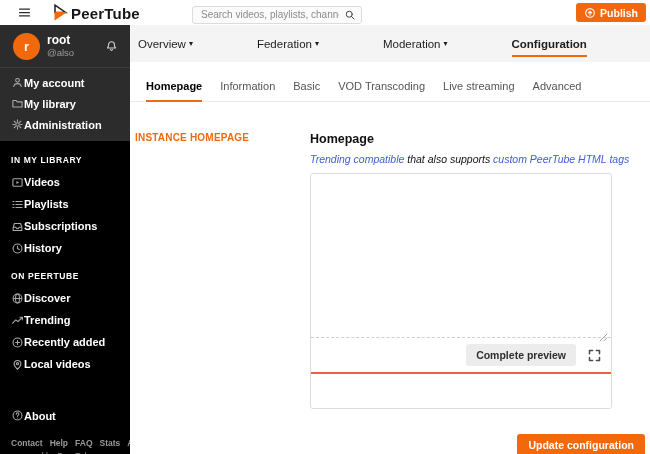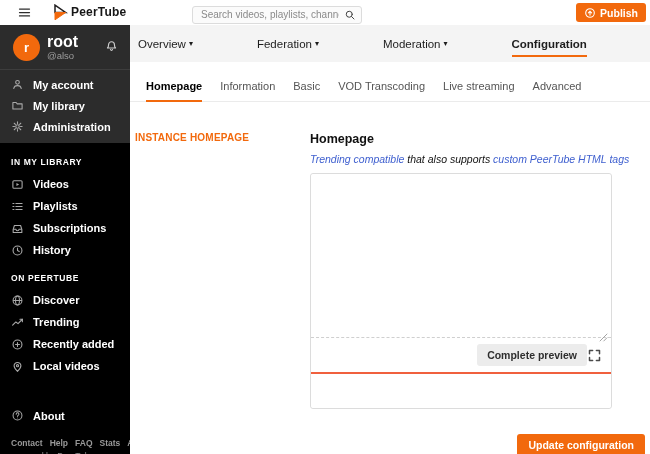--- a/index.html
+++ b/index.html
@@ -7,21 +7,21 @@
     width: 650px; height: 454px; overflow: hidden;
     font-family: "Liberation Sans", sans-serif;
     background: #fff; position: relative;
     -webkit-font-smoothing: antialiased;
   }
 
   
   .topbar { position: absolute; top: 0; left: 0; right: 0; height: 25px; background: #fff; z-index: 5; }
   .hamburger { position: absolute; left: 17px; top: 5px; width: 15px; height: 15px; cursor: pointer; color: #2d2d2d; }
   .logo { position: absolute; left: 52px; top: 4px; width: 16px; height: 17px; }
-  .brand { position: absolute; left: 71px; top: 5px; font-size: 12px; font-weight: 700; color: #161616; letter-spacing: 0.2px; }
+  .brand { position: absolute; left: 71px; top: 5px; font-size: 15px; font-weight: 700; color: #161616; letter-spacing: 0.2px; }
   .searchbox { position: absolute; left: 192px; top: 4px; width: 170px; height: 18px; }
   .searchbox input {
     width: 100%; height: 100%; border: 1px solid #dcdcdc; border-radius: 3px;
     background: #fbfbfb; font-size: 10px; color: #333; padding: 0 22px 0 8px;
     font-family: "Liberation Sans", sans-serif; outline: none;
   }
   .searchbox input::placeholder { color: #8a8a8a; }
   .search-ico { position: absolute; right: 6px; top: 3px; width: 12px; height: 12px; color: #444; cursor: pointer; }
   .publish-btn {
     position: absolute; right: 4px; top: 3px; height: 19px;
@@ -34,27 +34,27 @@
   
   .sidebar { position: absolute; top: 25px; left: 0; width: 130px; bottom: 0; background: #000; color: #fff; overflow: hidden; z-index: 4; }
   .user-section { background: #2c2c2c; padding-bottom: 6px; }
   .user-row { display: flex; align-items: center; padding: 8px 10px 7px 13px; position: relative; cursor: pointer; }
   .avatar {
     width: 27px; height: 27px; border-radius: 50%; background: #f2690d; color: #fff;
     display: flex; align-items: center; justify-content: center;
     font-size: 13px; font-weight: 700; flex: 0 0 27px;
   }
   .user-names { margin-left: 7px; line-height: 1.15; }
-  .user-name { font-size: 16px; font-weight: 700; color: #fff; }
+  .user-name { font-size: 12px; font-weight: 700; color: #fff; }
   .user-handle { font-size: 9.5px; color: #9e9e9e; }
   .bell { position: absolute; right: 11px; top: 13px; width: 15px; height: 15px; color: #cfcfcf; cursor: pointer; }
   .user-divider { border-top: 1px solid #3d3d3d; margin: 0 0 4px 0; }
 
   .sb-item {
-    display: flex; align-items: center; gap: 9px; height: 21px;
+    display: flex; align-items: center; gap: 0; height: 21px;
     padding-left: 11px; font-size: 11px; font-weight: 600; color: #fff; cursor: pointer;
     white-space: nowrap;
   }
   .sb-item svg { width: 13px; height: 13px; color: #a9a9a9; flex: 0 0 13px; }
   .lib-item { height: 22px; }
   .sb-heading {
     font-size: 8.5px; font-weight: 700; letter-spacing: 0.6px; color: #fff;
     padding: 12px 0 6px 11px;
   }
   .menu-main { padding-top: 2px; }
@@ -96,21 +96,21 @@
   .hint a { color: #3e5fcf; text-decoration: none; cursor: pointer; }
 
   .editor { border: 1px solid #dcdcdc; border-radius: 3px; position: relative; background: #fff; }
   .editor textarea {
     display: block; width: 100%; height: 164px; border: none; outline: none; resize: none;
     border-bottom: 1px dashed #cfcfcf; padding: 6px 7px; font-size: 11px;
     font-family: "Liberation Sans", sans-serif; color: #222; background: #fff;
     border-radius: 3px 3px 0 0;
   }
   .resize-grip { position: absolute; top: 154px; right: 3px; width: 9px; height: 9px; color: #9a9a9a; cursor: nwse-resize; }
-  .editor-actions { height: 34px; display: flex; align-items: center; justify-content: flex-end; padding-right: 9px; }
+  .editor-actions { height: 34px; display: flex; align-items: center; justify-content: flex-end; gap: 11px; padding-right: 9px; }
   .preview-toggle {
     background: #ececec; border: none; border-radius: 3px; padding: 5px 10px;
     font-size: 10.5px; font-weight: 600; color: #2e2e2e; font-family: "Liberation Sans", sans-serif; cursor: pointer;
   }
   .maximize { width: 15px; height: 15px; color: #4a4a4a; cursor: pointer; }
   .preview-pane { height: 36px; border-top: 2px solid #f0603e; border-radius: 0 0 3px 3px; background: #fff; }
 
   .update-row { display: flex; justify-content: flex-end; margin-top: 25px; padding-right: 0; }
   .update-btn {
     background: #f2690d; color: #fff; border: none; border-radius: 3px;

